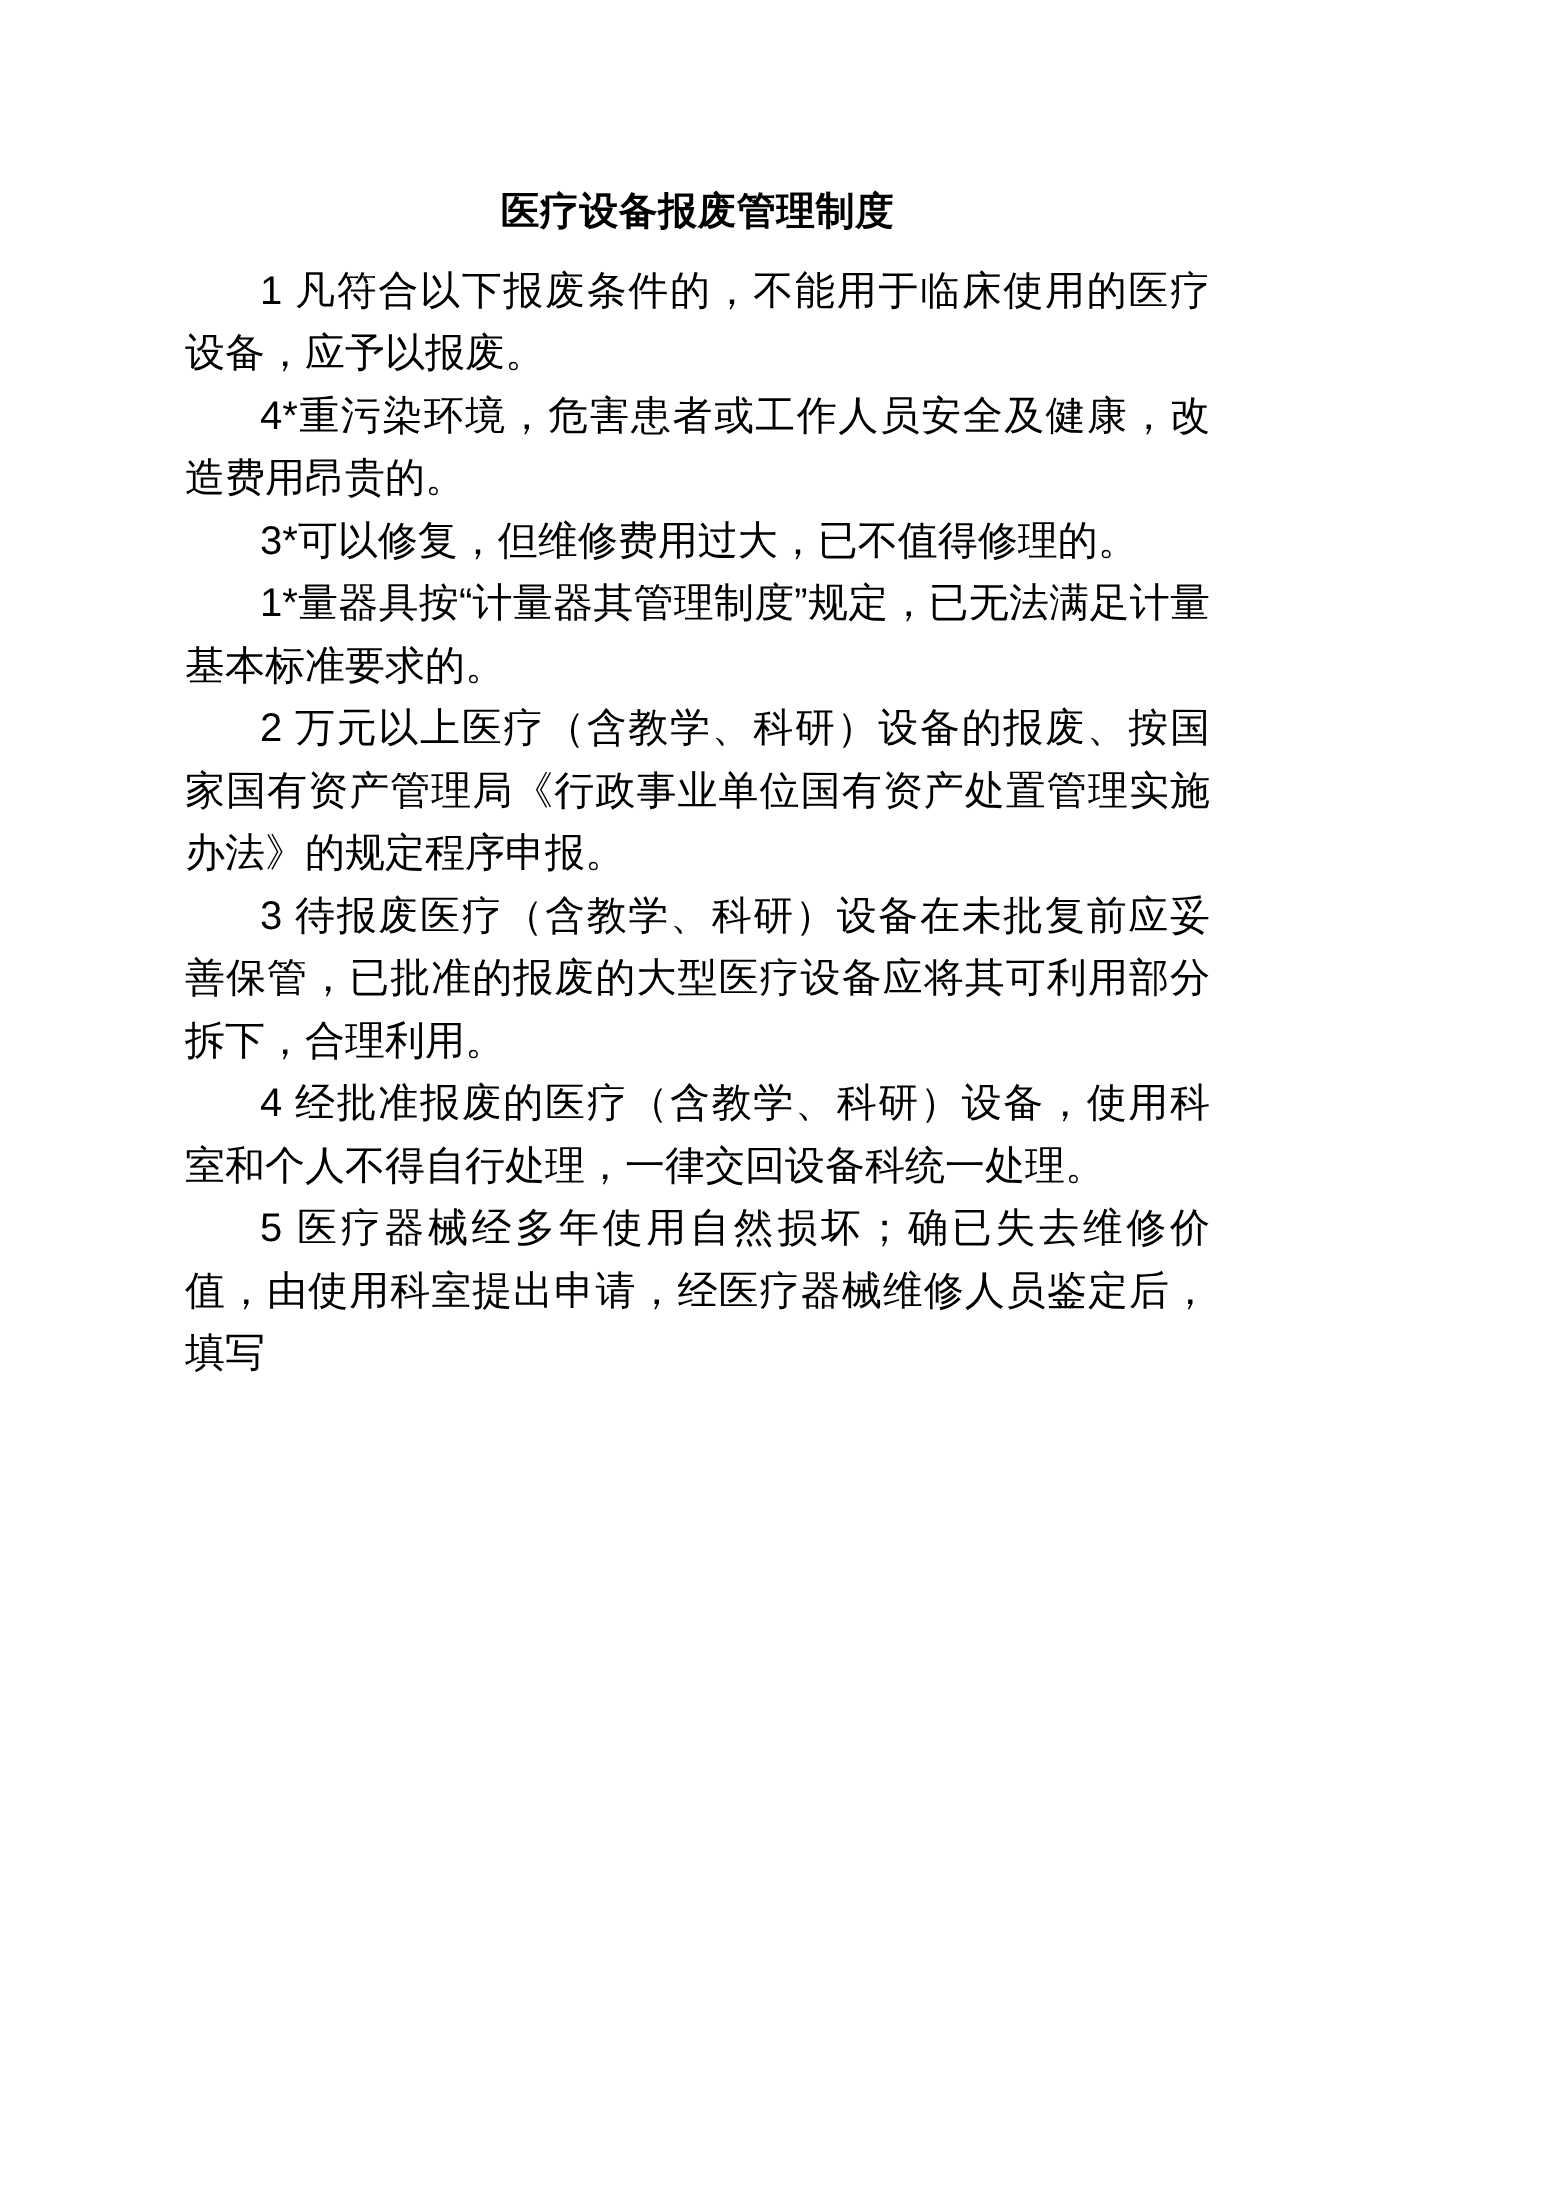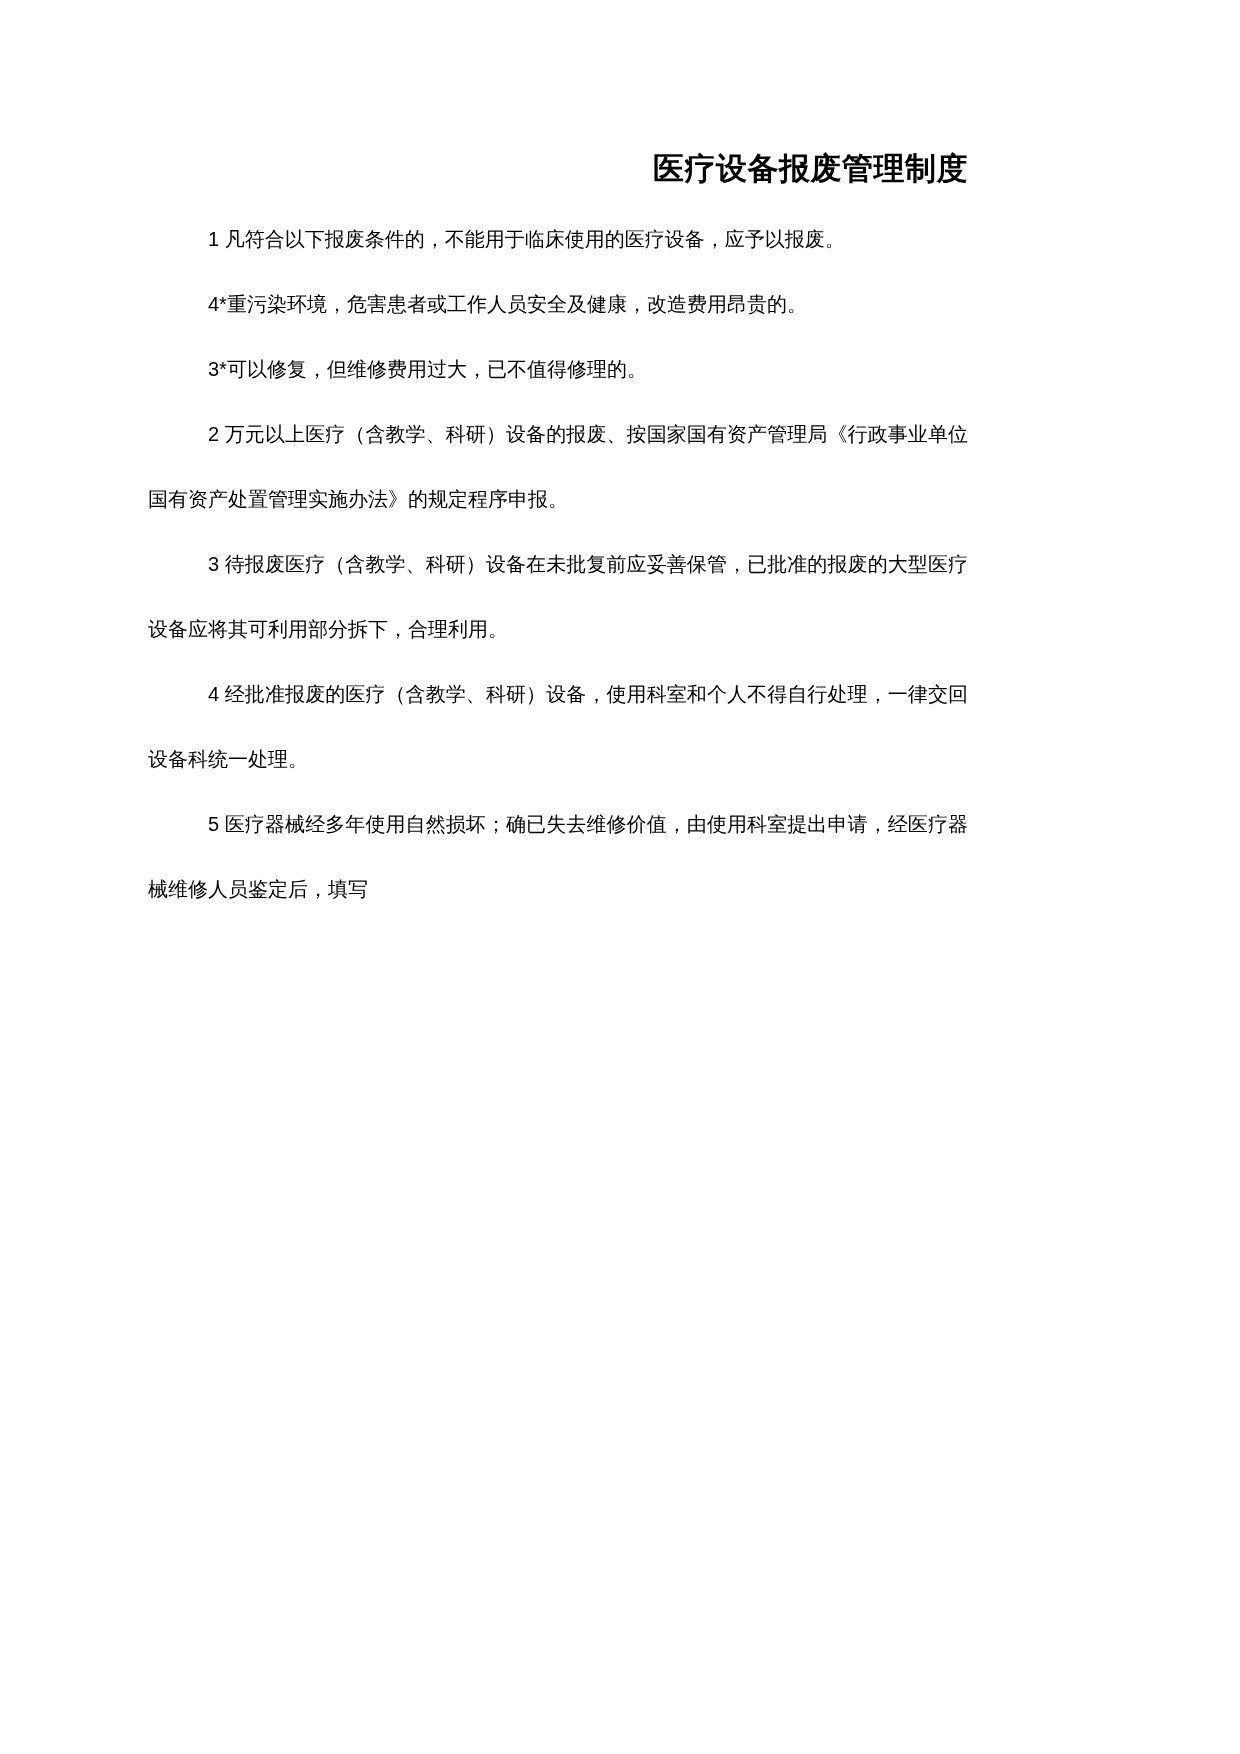--- a/index.html
+++ b/index.html
@@ -26,29 +26,29 @@
   }
   .content {
     position: absolute;
     left: 148px;
     top: 120px;
     width: 820px;
   }
   .doc-title {
     font-size: 31px;
     font-weight: bold;
-    text-align: right;
+    text-align: center;
     letter-spacing: 0.5px;
     line-height: 1.5;
     margin: 0 0 14px 0;
     padding-top: 26px;
   }
   .para {
-    font-size: 20px;
-    line-height: 65px;
+    font-size: 32px;
+    line-height: 50px;
     text-align: justify;
     text-justify: inter-ideograph;
     text-indent: 60px;
     margin: 0;
     letter-spacing: 0px;
     word-break: break-all;
   }
   .para:last-child {
     text-align: justify;
   }
@@ -57,19 +57,20 @@
 <body>
 
 <div class="page">
   <div class="content">
 
     <h1 class="doc-title">医疗设备报废管理制度</h1>
 
     <p class="para">1 凡符合以下报废条件的，不能用于临床使用的医疗设备，应予以报废。</p>
     <p class="para">4*重污染环境，危害患者或工作人员安全及健康，改造费用昂贵的。</p>
     <p class="para">3*可以修复，但维修费用过大，已不值得修理的。</p>
+    <p class="para">1*量器具按“计量器其管理制度”规定，已无法满足计量基本标准要求的。</p>
     <p class="para">2 万元以上医疗（含教学、科研）设备的报废、按国家国有资产管理局《行政事业单位国有资产处置管理实施办法》的规定程序申报。</p>
     <p class="para">3 待报废医疗（含教学、科研）设备在未批复前应妥善保管，已批准的报废的大型医疗设备应将其可利用部分拆下，合理利用。</p>
     <p class="para">4 经批准报废的医疗（含教学、科研）设备，使用科室和个人不得自行处理，一律交回设备科统一处理。</p>
     <p class="para">5 医疗器械经多年使用自然损坏；确已失去维修价值，由使用科室提出申请，经医疗器械维修人员鉴定后，填写</p>
 
   </div>
 </div>
 
 </body></html>

